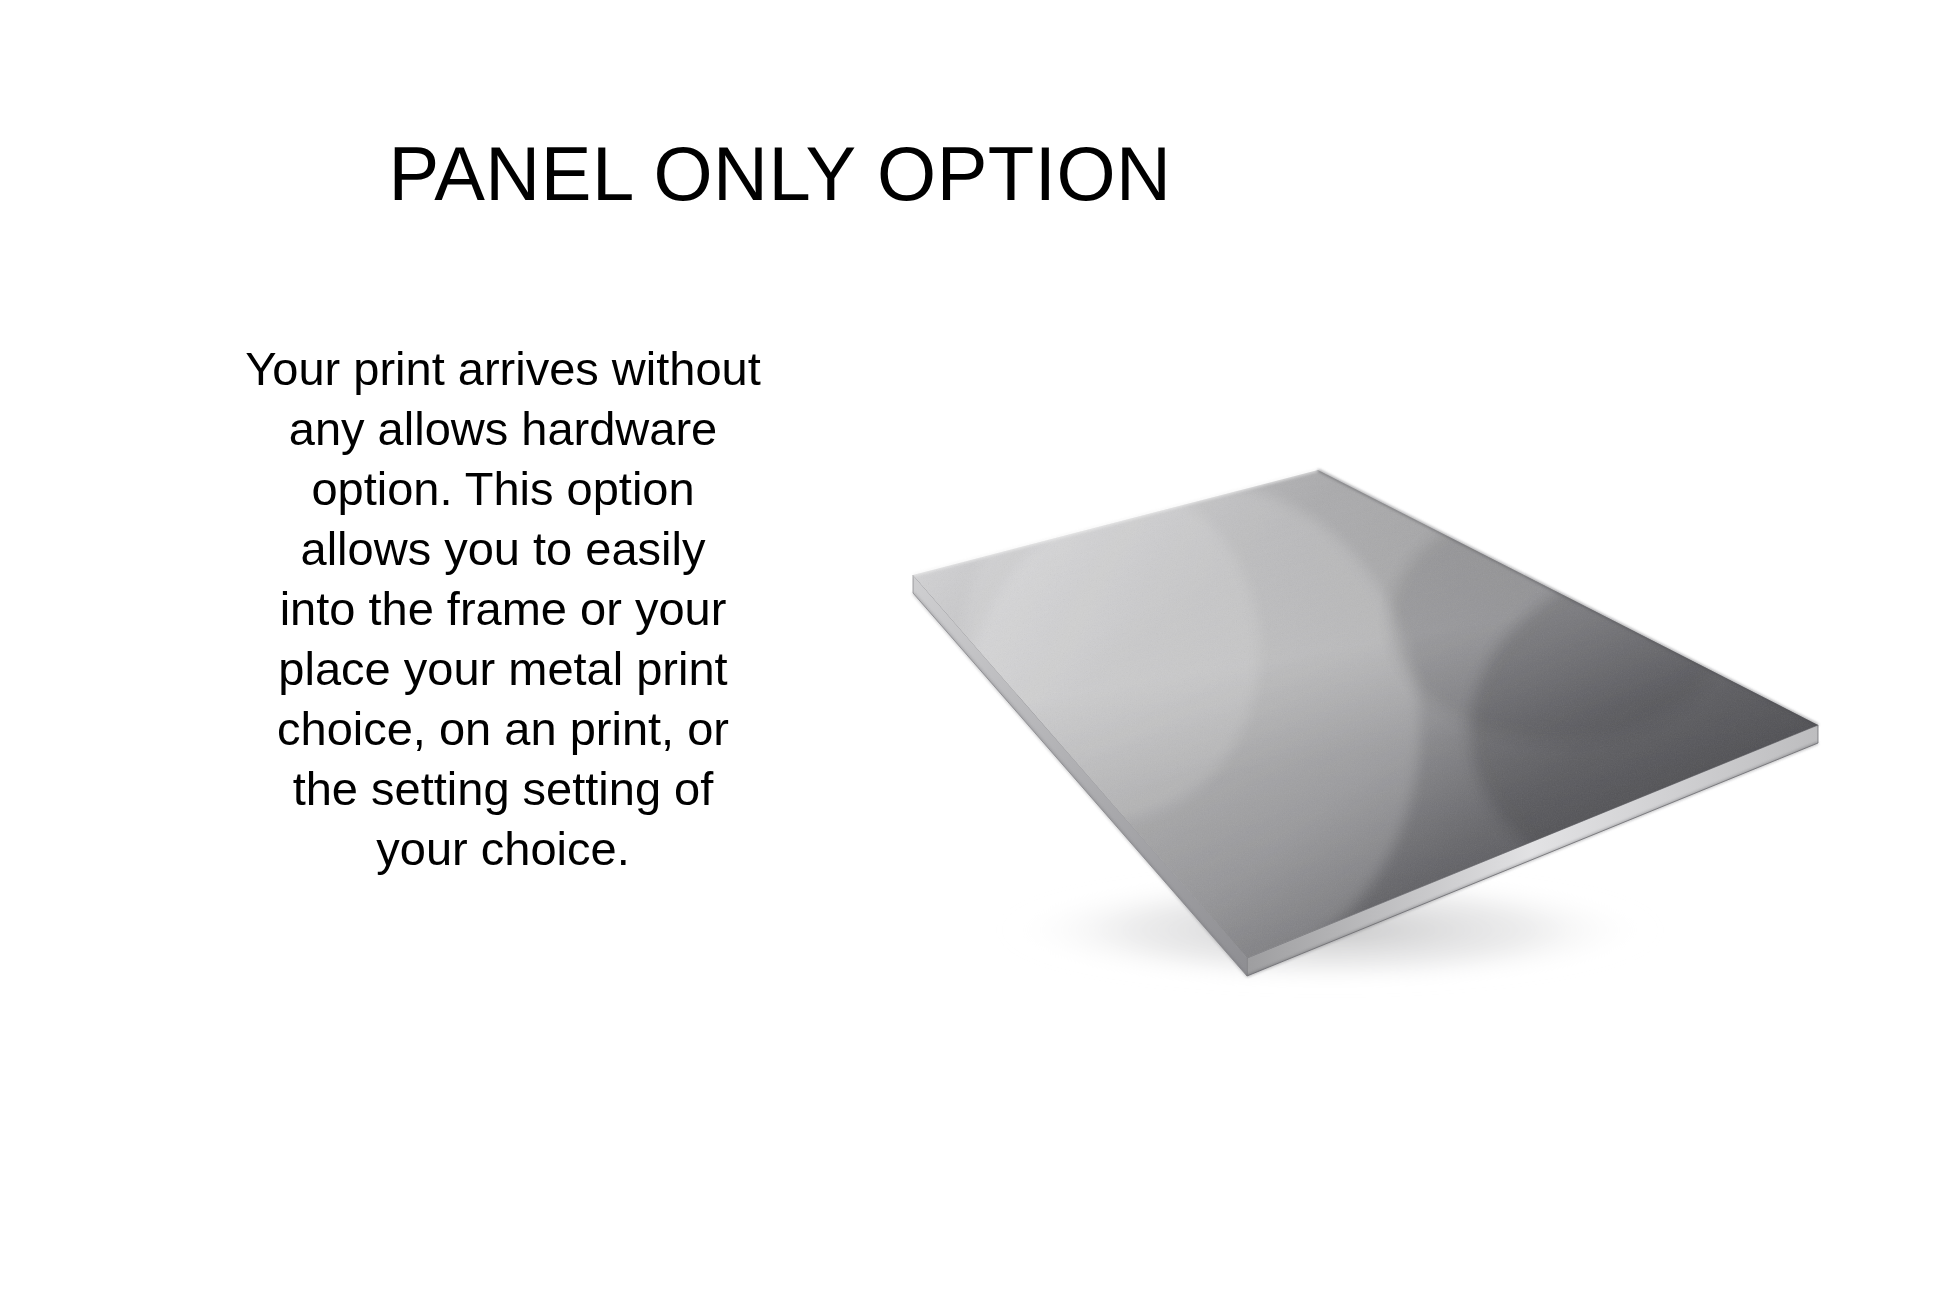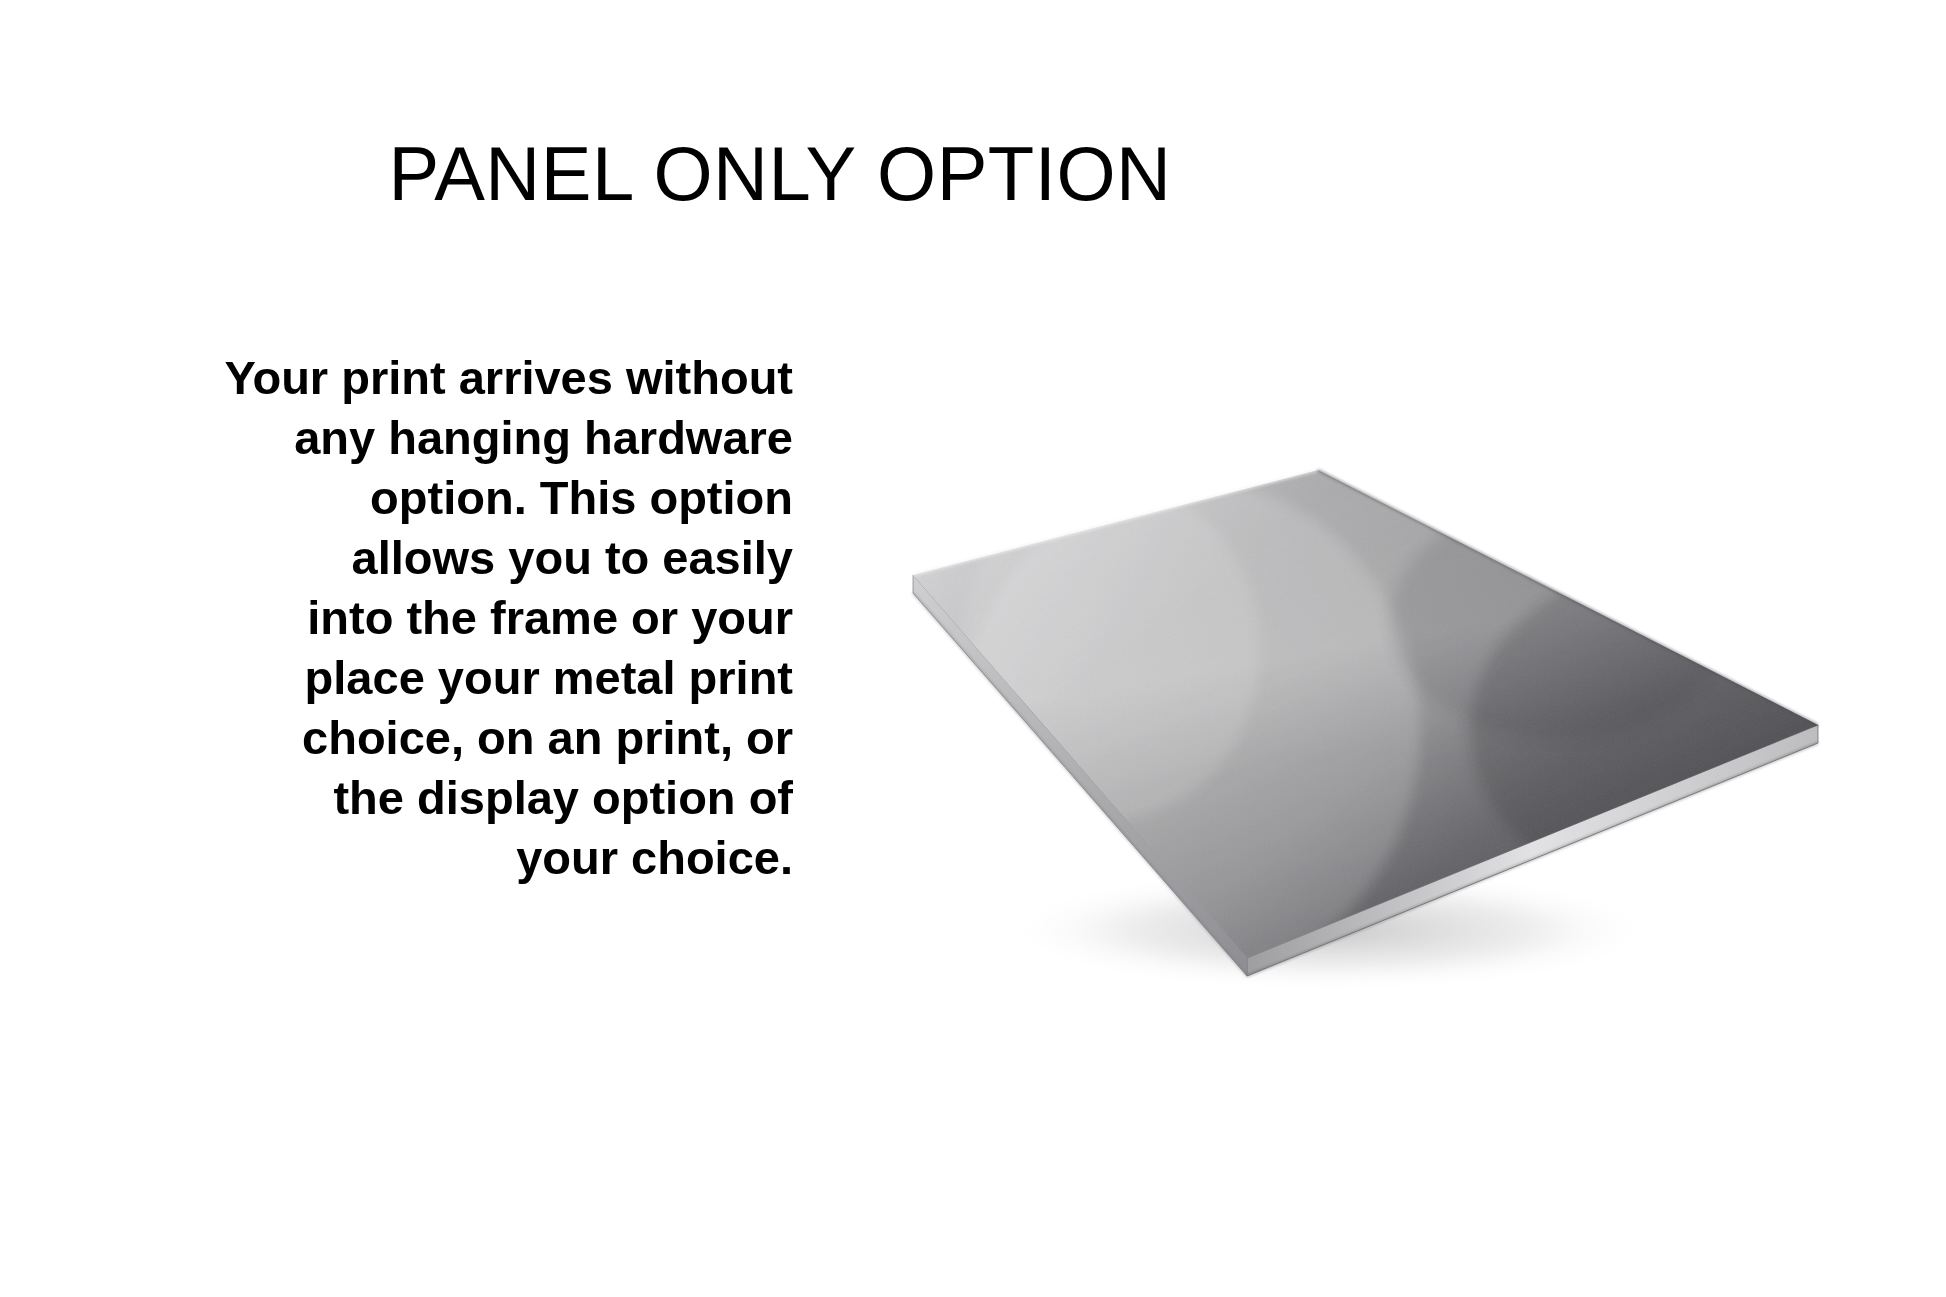--- a/index.html
+++ b/index.html
@@ -32,27 +32,27 @@
     letter-spacing: 0.5px;
     line-height: 1.05;
     color: #000000;
     white-space: nowrap;
   }
 
   
   #body-text {
     position: absolute;
     left: 213px;
-    top: 348px;
+    top: 339px;
     width: 580px;
     font-size: 47px;
-    font-weight: 700;
+    font-weight: 400;
     line-height: 60px;
     color: #000000;
-    text-align: right;
+    text-align: center;
   }
   #body-text .line {
     display: block;
     white-space: nowrap;
   }
 
   
   #panel-figure {
     position: absolute;
     left: 860px;
@@ -68,27 +68,27 @@
 </style>
 </head>
 <body>
 
 <div id="slide">
 
   <h1 id="slide-title">PANEL ONLY OPTION</h1>
 
   <div id="body-text">
     <span class="line">Your print arrives without</span>
-    <span class="line">any hanging hardware</span>
+    <span class="line">any allows hardware</span>
     <span class="line">option. This option</span>
     <span class="line">allows you to easily</span>
     <span class="line">into the frame or your</span>
     <span class="line">place your metal print</span>
     <span class="line">choice, on an print, or</span>
-    <span class="line">the display option of</span>
+    <span class="line">the setting setting of</span>
     <span class="line">your choice.</span>
   </div>
 
   <div id="panel-figure">
     <svg viewBox="0 0 1010 580" preserveAspectRatio="none">
       <defs>
 
         <linearGradient id="faceGrad" x1="0" y1="0.15" x2="1" y2="0.85">
           <stop offset="0.00" stop-color="#d5d5d7"></stop>
           <stop offset="0.10" stop-color="#c2c2c4"></stop>

